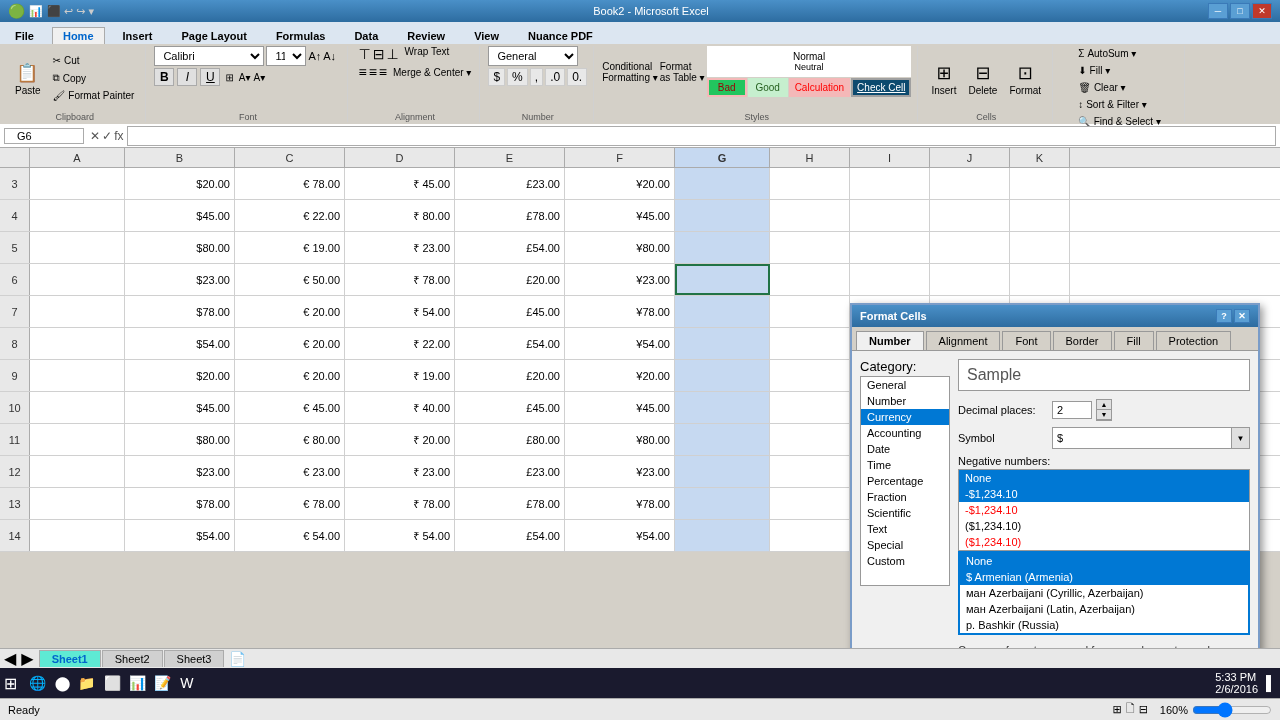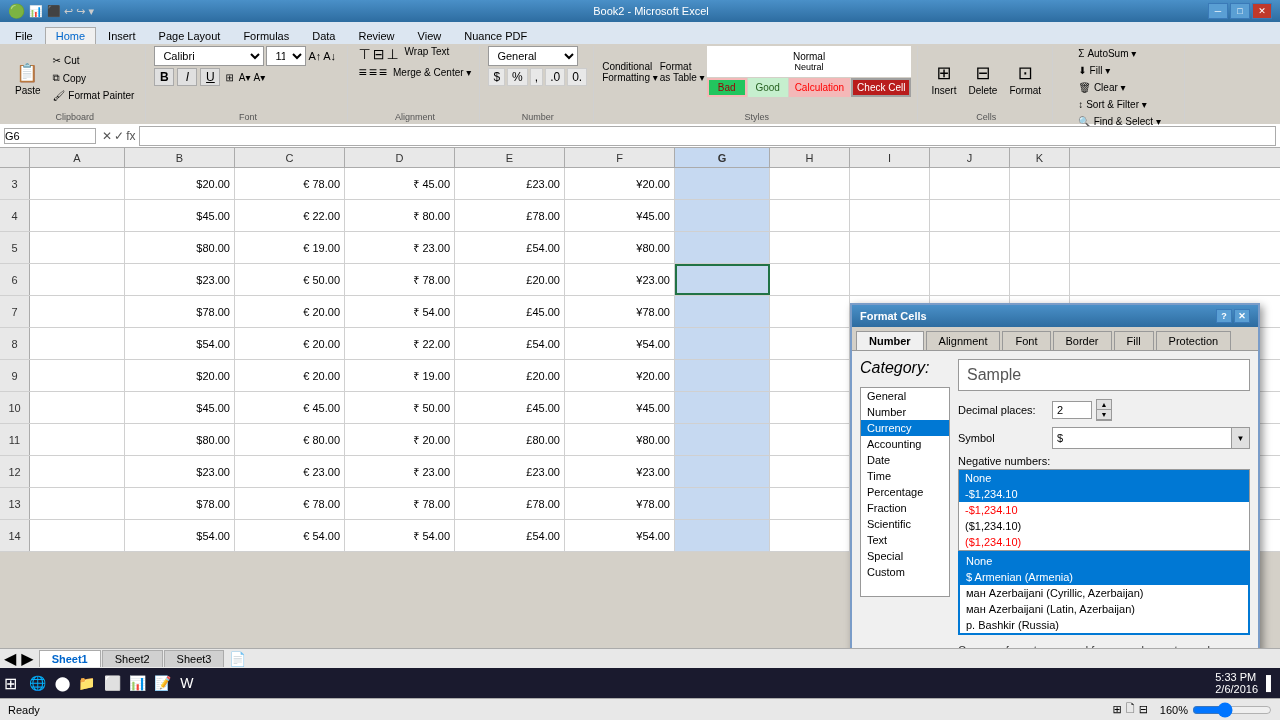--- a/index.html
+++ b/index.html
@@ -35,21 +35,22 @@
       align-items: flex-end;
       padding-left: 4px;
     }
     .ribbon-tab {
       padding: 2px 10px;
       font-size: 11px;
       cursor: pointer;
       border: 1px solid transparent;
       border-bottom: none;
       background: #dce6f1;
-      margin-right: 1px;
+      margin-right: 7px;
+      font-weight: bold;
     }
     .ribbon-tab.active {
       background: #f0f0f0;
       border-color: #ababab;
       border-bottom-color: #f0f0f0;
       color: #0066cc;
       text-align: center;
     }
     .ribbon-content {
       display: flex;
@@ -107,35 +108,35 @@
       padding: 3px 8px;
       font-size: 11px;
       cursor: pointer;
       min-width: 70px;
       text-align: center;
     }
     .style-normal { border-color: #fff; background: #fff; }
     .style-bad { border-color: #f4b8b8; background: #22c55e; color: #9c0006; }
     .style-good { border-color: #c6efce; background: #c6efce; color: #276221; }
     .style-calc { border-color: #f4b8b8; background: #f4b8b8; color: #ff0000; }
-    .style-check { border-color: #a0a0a0; background: #b91c1c; color: white; }
+    .style-check { border-color: #a0a0a0; background: #0c4a6e; color: white; text-decoration: underline; }
 
     
     .formula-bar {
       display: flex;
       align-items: center;
       background: white;
       border-bottom: 1px solid #ababab;
       height: 24px;
       padding: 0 4px;
     }
     .name-box {
-      width: 92px;
+      width: 80px;
       border: 1px solid #ababab;
-      padding: 1px 0;
+      padding: 1px 12px;
       font-size: 11px;
       margin-right: 6px;
     }
     .formula-icons { display: flex; gap: 2px; margin-right: 4px; font-size: 12px; color: #555; }
     .formula-input { flex: 1; border: 1px solid #ababab; height: 20px; padding: 0 4px; font-size: 11px; }
 
     
     .spreadsheet-area {
       display: flex;
       flex-direction: column;
@@ -245,21 +246,21 @@
       font-weight: bold;
     }
     .dialog-body {
       padding: 8px;
       display: flex;
       gap: 8px;
     }
     .category-panel {
       width: 120px;
     }
-    .category-label { font-size: 16px; margin-bottom: 10px; font-style: italic; }
+    .category-label { font-size: 13px; margin-bottom: 2px; }
     .category-list {
       border: 1px solid #999;
       background: white;
       height: 210px;
       overflow-y: auto;
     }
     .category-item {
       padding: 2px 6px;
       font-size: 11px;
       cursor: pointer;
@@ -385,21 +386,21 @@
     }
     .sheet-tab {
       padding: 2px 12px;
       background: #d0d0d0;
       border: 1px solid #ababab;
       border-bottom: none;
       cursor: pointer;
       font-size: 11px;
     }
     .sheet-tab.active {
-      background: #ffffff;
+      background: #5eead4;
       color: #0066cc;
       font-weight: bold;
     }
   </style>
 </head>
 <body>
 
 <div class="title-bar">
   <div style="display:flex;gap:4px;align-items:center;">
     <span style="font-size:14px;">🟢</span>
@@ -703,21 +704,21 @@
           <div class="cell col-h"></div>
           <div class="cell col-i"></div>
           <div class="cell col-j"></div>
           <div class="cell col-k"></div>
         </div>
         <div class="spreadsheet-row">
           <div class="row-num">10</div>
           <div class="cell col-a"></div>
           <div class="cell col-b">$45.00</div>
           <div class="cell col-c">€ 45.00</div>
-          <div class="cell col-d">₹ 50.00</div>
+          <div class="cell col-d">₹ 40.00</div>
           <div class="cell col-e">£45.00</div>
           <div class="cell col-f">¥45.00</div>
           <div class="cell col-g selected"></div>
           <div class="cell col-h"></div>
           <div class="cell col-i"></div>
           <div class="cell col-j"></div>
           <div class="cell col-k"></div>
         </div>
         <div class="spreadsheet-row">
           <div class="row-num">11</div>

